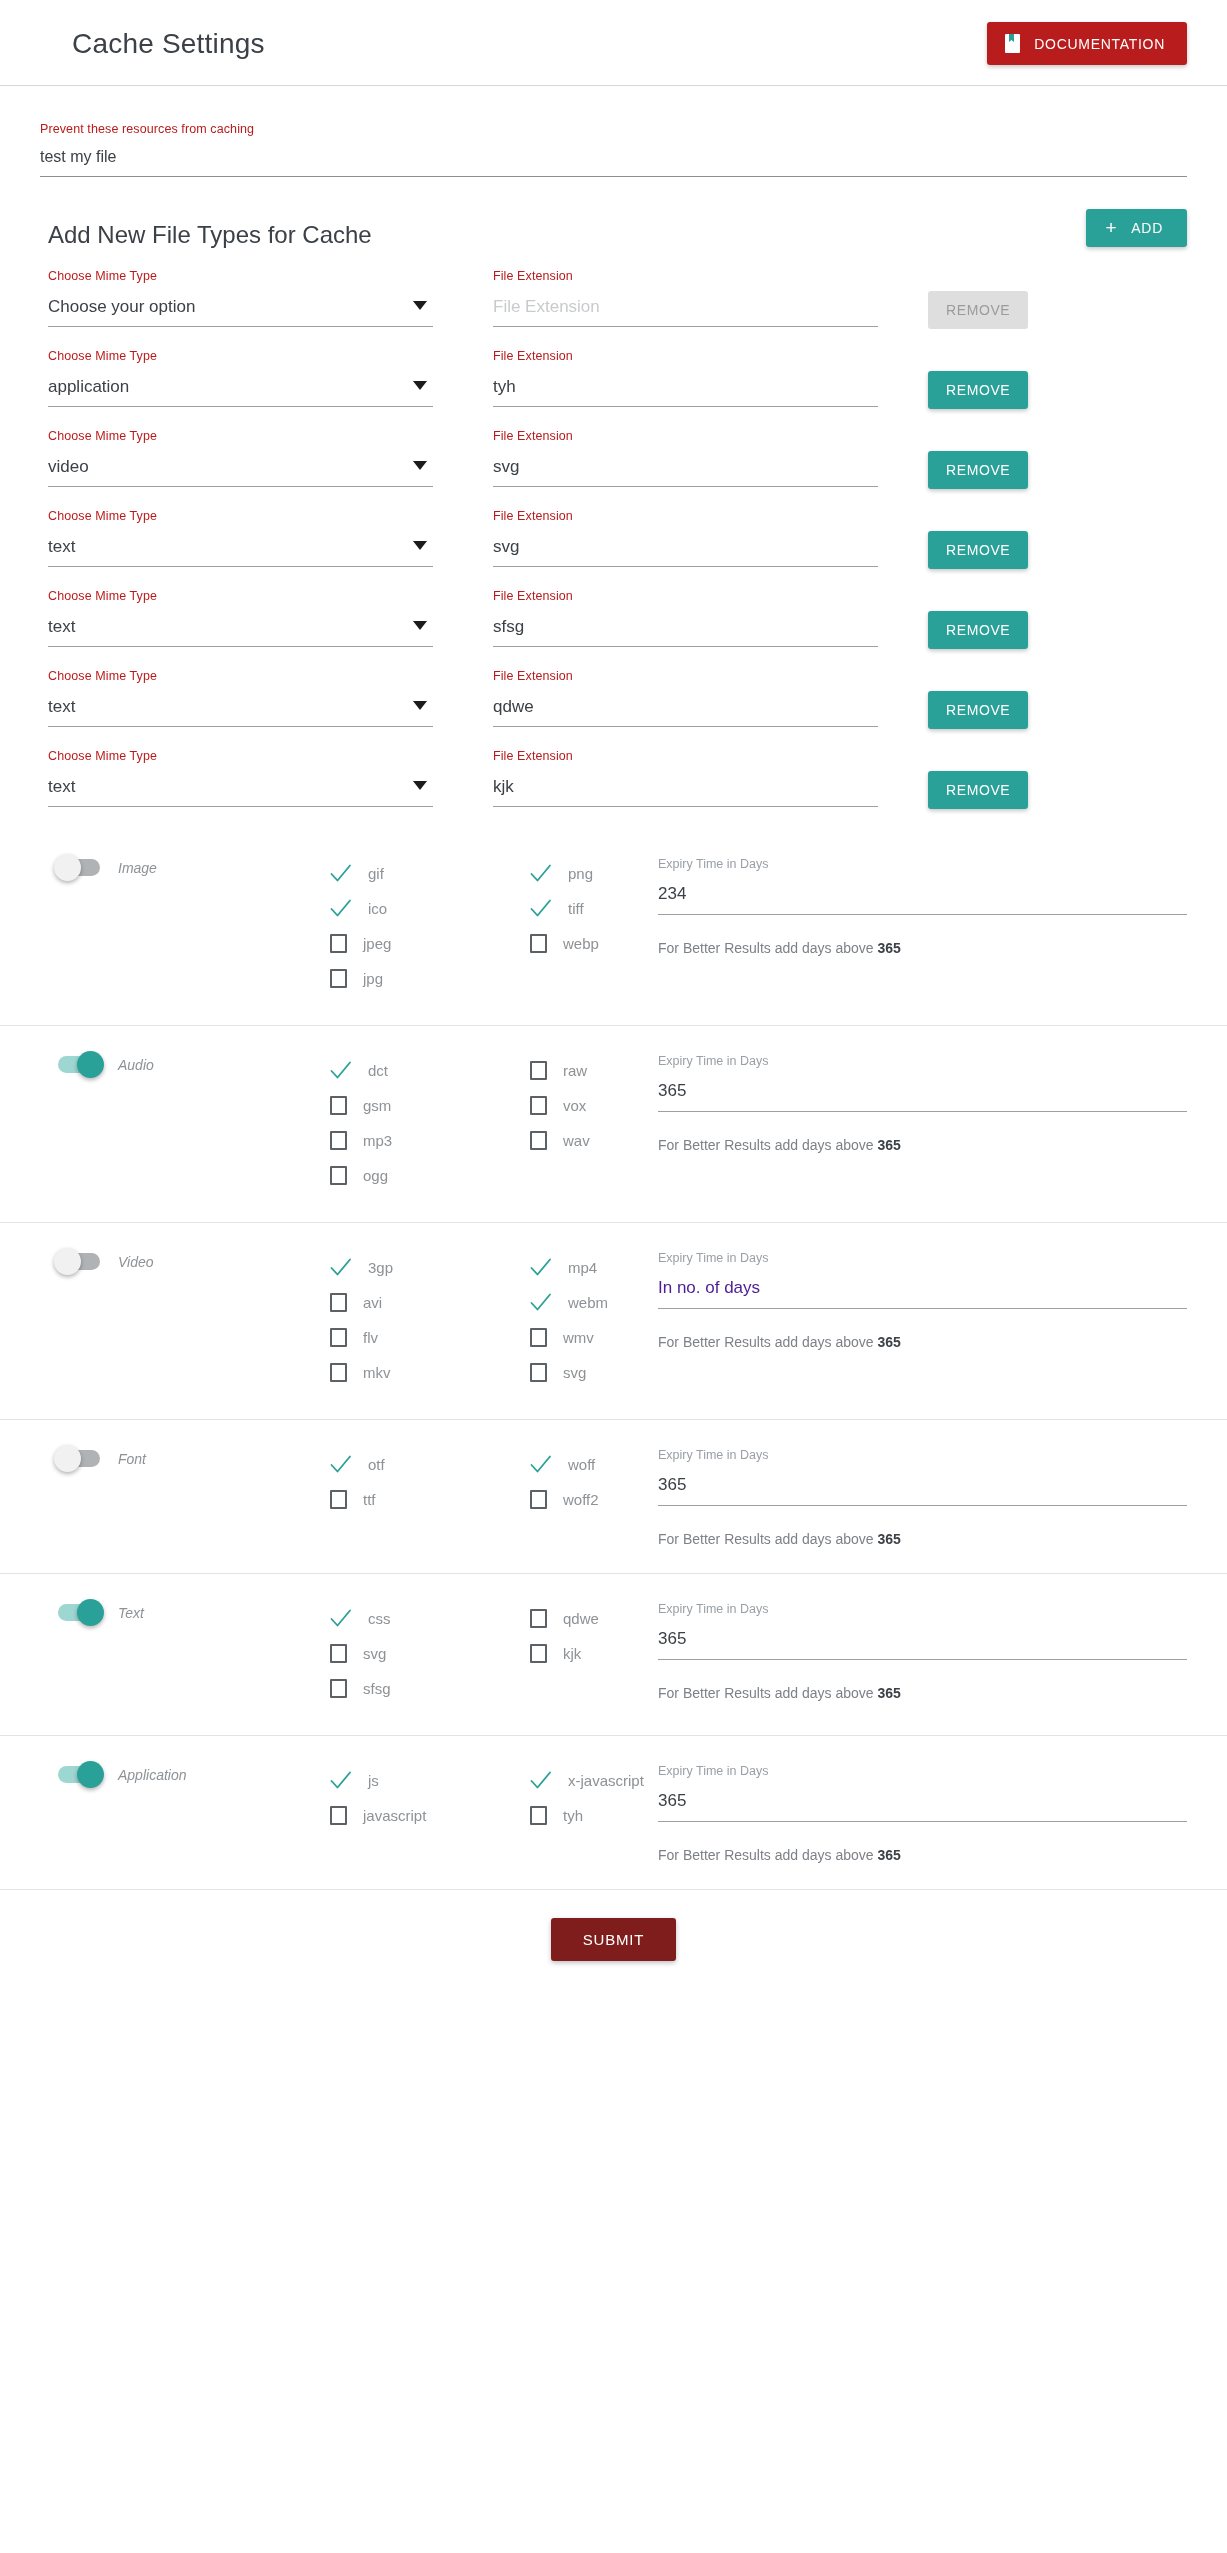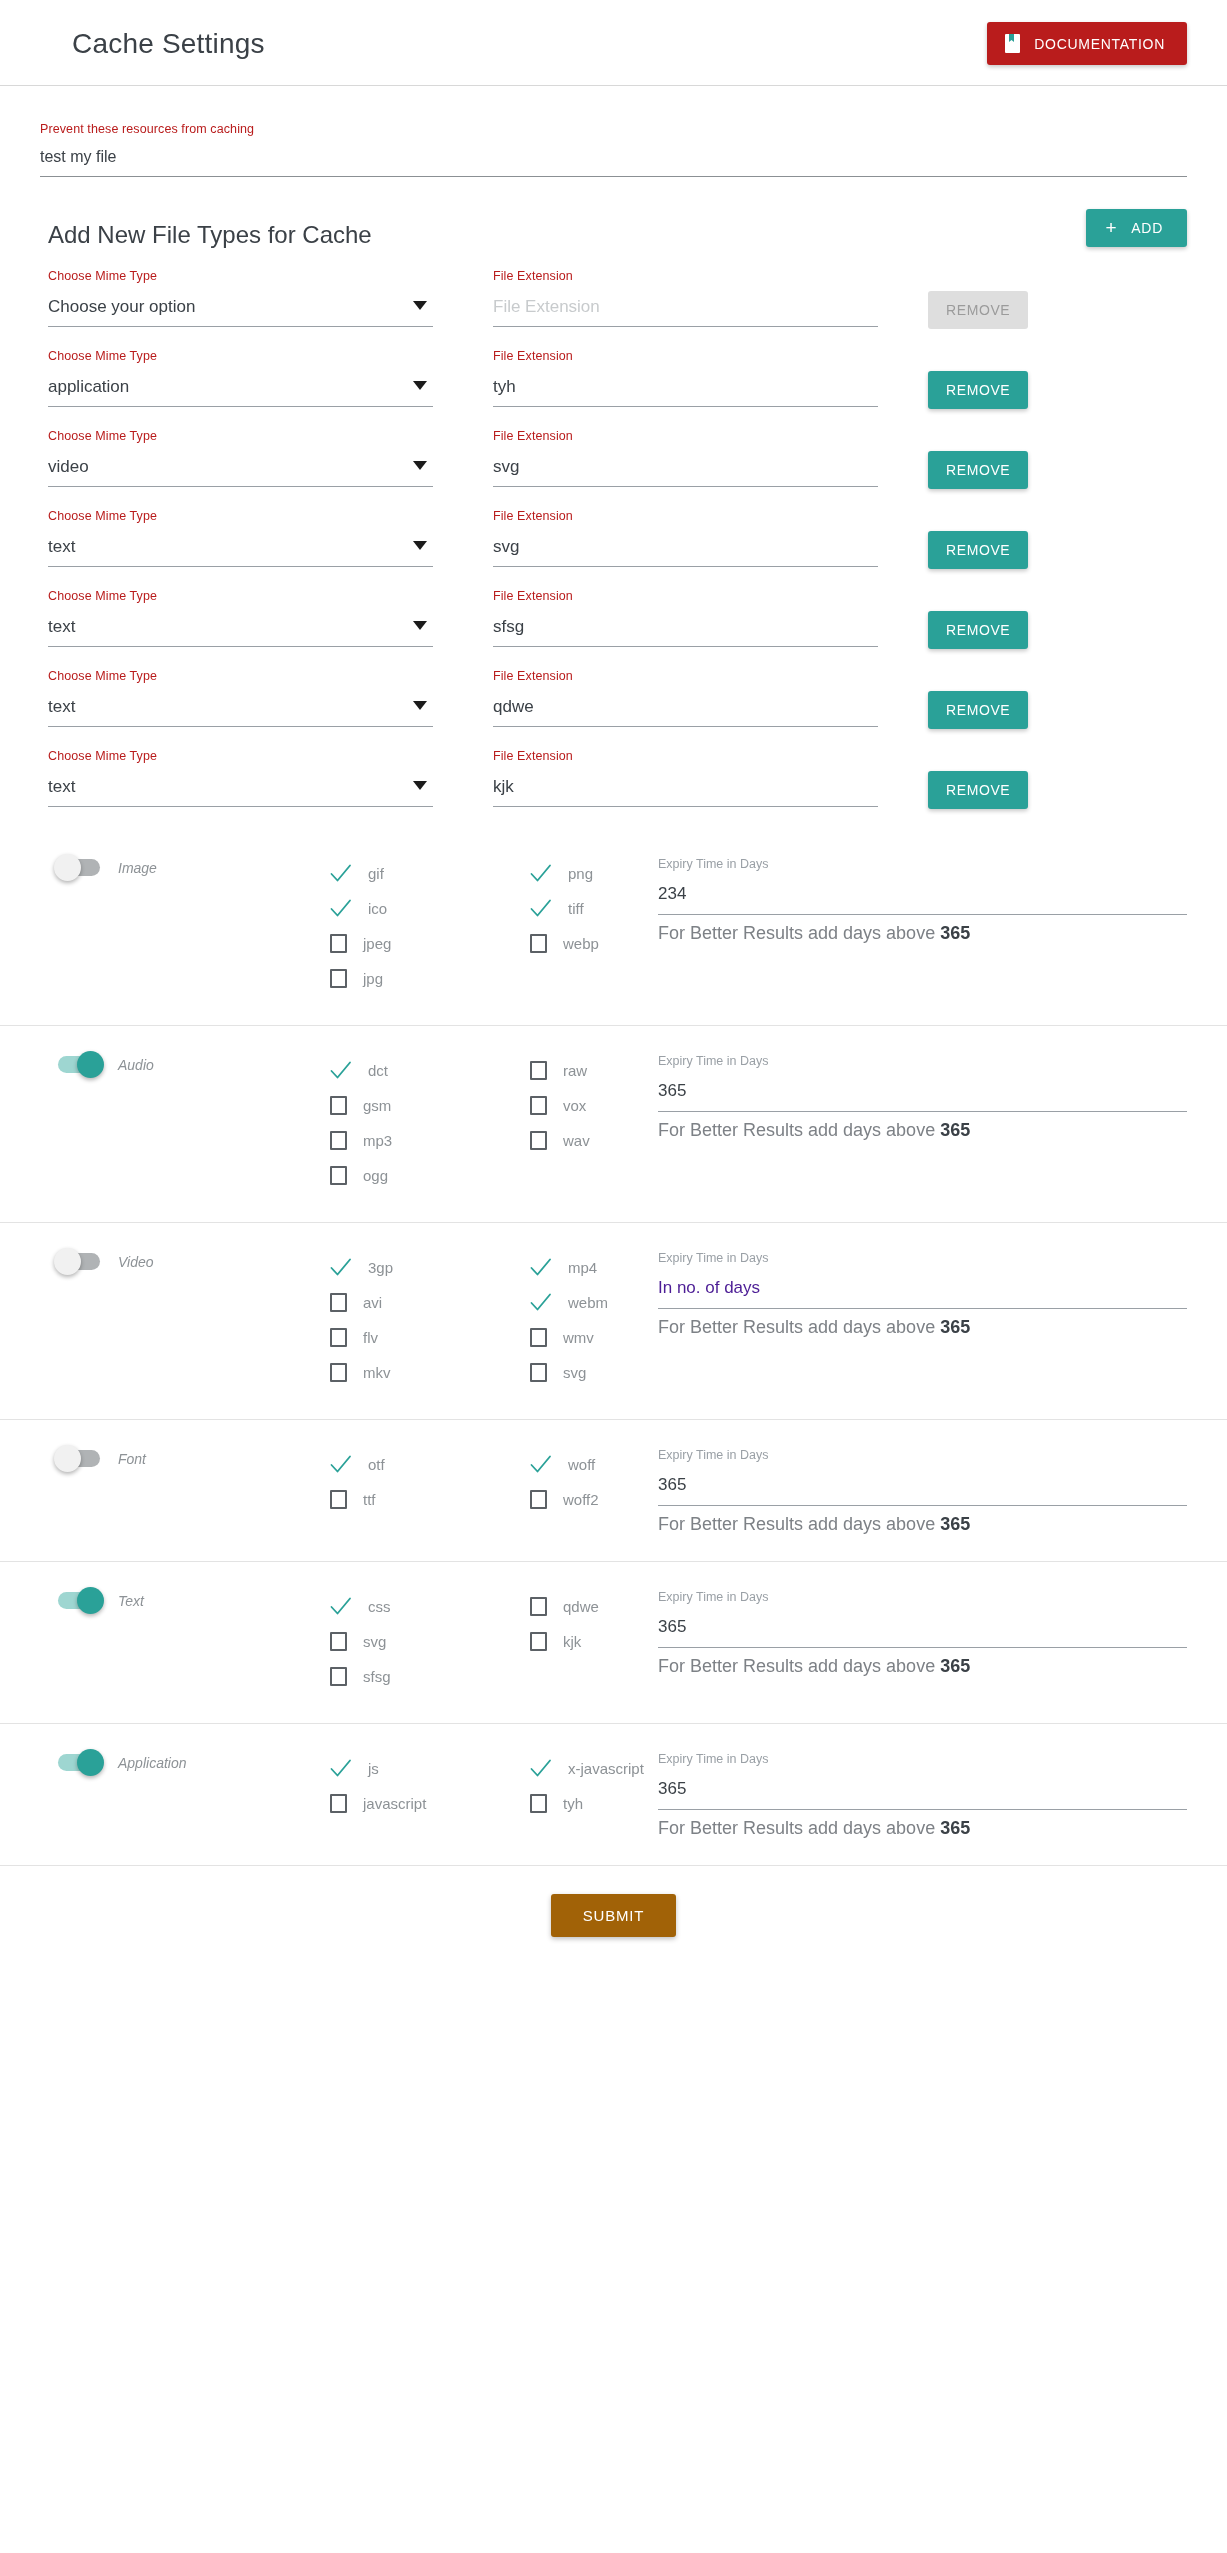--- a/index.html
+++ b/index.html
@@ -126,31 +126,31 @@
   }
   .ck-tick { width: 22px; height: 19px; flex:none; position:relative; }
   .ck-tick svg { display:block; }
   .ck-label { font-size: 15px; color: #8d9296; }
 
   .expiry-cell { padding-top: 2px; padding-left: 8px;}
   .expiry-label { font-size: 12.5px; color: #9aa0a6; margin-bottom: 13px; }
   .expiry-val-wrap { border-bottom: 1px solid #9aa0a6; padding-bottom: 10px; }
   .expiry-val { font-size: 17px; color: #3b4147; }
   .expiry-val.placeholder { color: #4c1d95; }
-  .expiry-hint { font-size: 18px; color: #7d8186; margin-top: 8px; }
+  .expiry-hint { font-size: 14px; color: #7d8186; margin-top: 25px; }
   .expiry-hint b { font-weight: 700; color:#3b4147; }
 
   
   .footer {
     border-top: 1px solid #e3e3e3;
     padding: 28px 40px 40px 40px;
     display:flex; justify-content:center;
   }
   .submit-btn {
-    background:#a16207; color:#fff; border:none; border-radius:3px;
+    background:#7f1d1d; color:#fff; border:none; border-radius:3px;
     padding: 13px 32px; font-size: 15px; letter-spacing:.8px;
     box-shadow: 0 2px 5px rgba(0,0,0,.25); cursor:pointer;
     font-family: "Liberation Sans", sans-serif;
   }
 </style>
 </head>
 <body>
 
 <div class="page">
 

